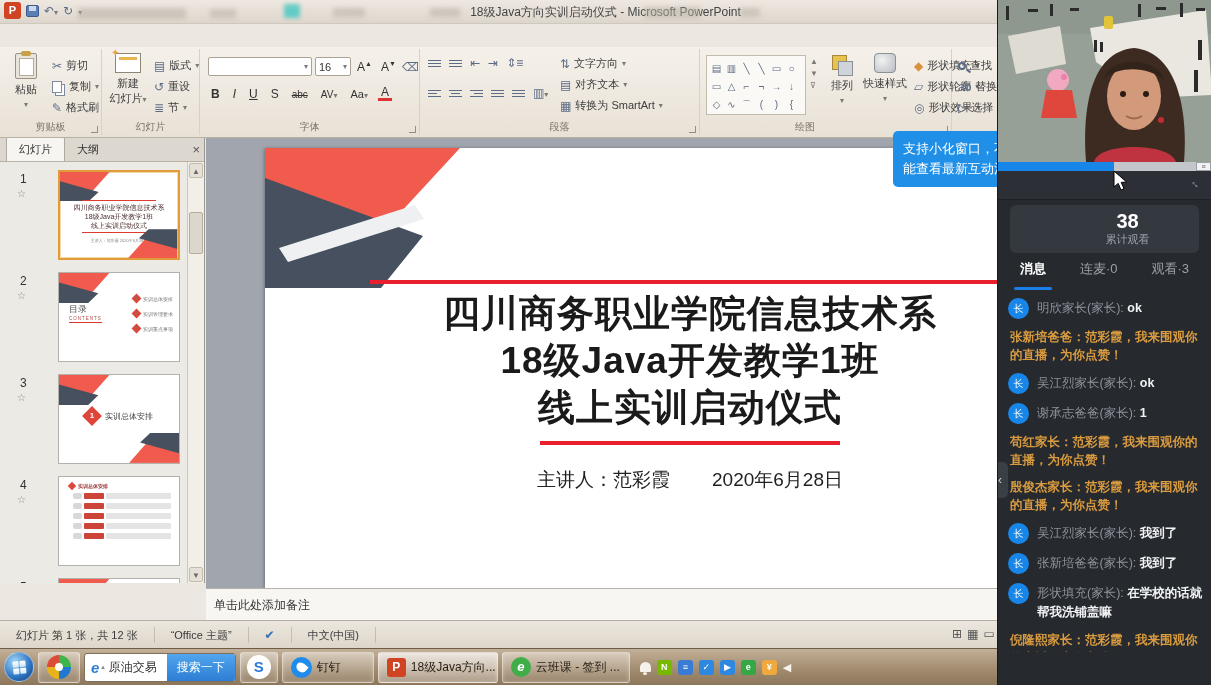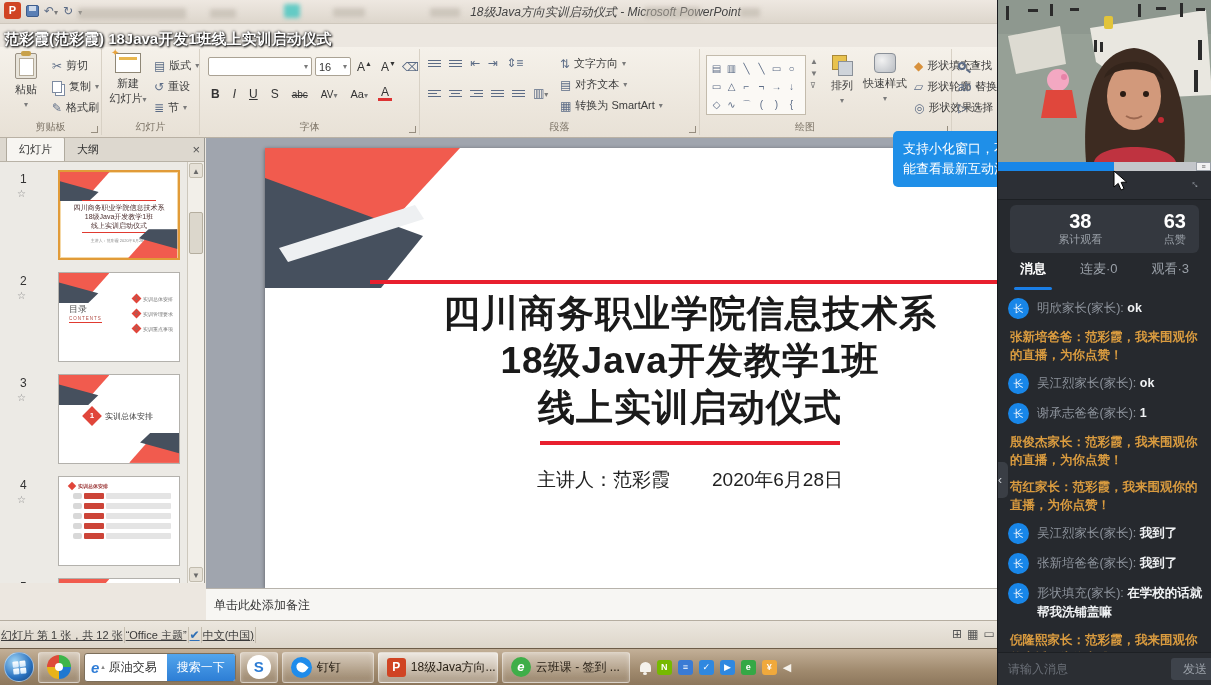--- a/index.html
+++ b/index.html
@@ -3,21 +3,21 @@
 <meta charset="utf-8">
 <style>
   * { margin:0; padding:0; box-sizing:border-box; }
   body { font-family:"Liberation Sans","DejaVu Sans",sans-serif; }
   .screen { position:relative; width:1211px; height:685px; overflow:hidden; background:#a3a8b0; font-family:"Liberation Sans","DejaVu Sans",sans-serif; }
 
   
   .ppt { position:absolute; left:0; top:0; right:0; bottom:37px; background:#ece7e0; }
   .titlebar { position:absolute; left:0; top:0; right:0; height:24px;
     background:linear-gradient(#eee8e1,#ddd6cc); border-bottom:1px solid #cfc8bd; }
-  .title-text { position:absolute; left:0; right:0; top:4px; text-align:center; font-size:12px; color:#444;font-style:italic; }
+  .title-text { position:absolute; left:0; right:0; top:4px; text-align:center; font-size:12px; color:#444; }
   .qat { position:absolute; left:4px; top:2px; display:flex; align-items:center; gap:5px; }
   .qat .pbox { width:17px; height:17px; background:#d04423; color:#fff; border-radius:3px;
     font-size:11px; font-weight:bold; text-align:center; line-height:17px; }
   .i-save { width:13px; height:12px; background:#5a7fb5; border:1px solid #3d5c8c; border-radius:2px; position:relative; }
   .i-save:before { content:""; position:absolute; left:2px; top:0; width:7px; height:5px; background:#cdd9ea; }
   .gi { color:#5c6c86; font-size:12px; line-height:1; }
   .ghost { position:absolute; background:rgba(185,178,168,.55); filter:blur(2px); border-radius:2px; }
   .ghost.teal { background:rgba(66,197,192,.8); }
 
   
@@ -112,21 +112,21 @@
   .s-titleblock { position:absolute; left:60px; top:142px; width:730px; text-align:center; }
   .s-titleblock .line { font-size:37px; line-height:47px; color:#1a1a1a; font-weight:600; letter-spacing:1px; white-space:nowrap; }
   .s-underline { width:300px; height:4px; background:#e8202e; margin:10px auto 0; }
   .s-byline { margin-top:22px; font-size:19px; color:#222; }
   .s-byline .gap { display:inline-block; width:42px; }
 
   .notesbar { position:absolute; left:206px; right:0; top:588px; height:32px; background:#f7f6f3; border-top:1px solid #b7b3ac;
     font-size:12px; color:#333; padding:8px 0 0 8px; }
   .statusbar { position:absolute; left:0; right:0; top:620px; height:28px; background:linear-gradient(#ece7df,#ddd6ca);
     border-top:1px solid #b5ada0; display:flex; align-items:center; font-size:11px; color:#3a3a3a; }
-  .statusbar .seg { padding:0 1px; border-right:1px solid #c5bdaf; height:16px; line-height:16px;text-decoration:underline; }
+  .statusbar .seg { padding:0 16px; border-right:1px solid #c5bdaf; height:16px; line-height:16px; }
   .statusbar .chk { color:#2f6fb5; font-size:12px; }
   .view-icons { position:absolute; left:952px; top:6px; display:flex; gap:5px; font-size:12px; color:#555; }
 
   
   .taskbar { position:absolute; left:0; bottom:0; width:100%; height:37px;
     background:linear-gradient(#c3b098,#a08a6e 60%,#8d775c); border-top:1px solid #6d5c47; display:flex; align-items:center; gap:4px; padding:0 4px; }
   .orb { width:30px; height:30px; border-radius:50%; background:radial-gradient(circle at 35% 30%, #9fd4f5, #2a72c0 60%, #123d73);
     border:1px solid rgba(255,255,255,.5); position:relative; flex:none; }
   .orb .fl { position:absolute; left:8px; top:8px; width:14px; height:14px; transform:rotate(-6deg);
     display:grid; grid-template-columns:6px 6px; grid-template-rows:6px 6px; gap:1px; }
@@ -413,21 +413,20 @@
             </div>
           <div class="sbtn">
               <span class="gi">▷</span>
               <span>选择</span>
               <span class="dd">▾</span>
             </div>
         </div>
       </div>
     </div>
 
-    <div class="stream-title">范彩霞(范彩霞) 18Java开发1班线上实训启动仪式</div>
 
     <div class="lpanel">
       <div class="ltabs">
         <span class="ltab active">幻灯片</span>
         <span class="ltab">大纲</span>
         <span class="lclose">×</span>
       </div>
       <div style="position:absolute;left:0;top:24px;right:17px;bottom:0">
           <div class="thumbrow" style="top: 6px;">
             <span class="tnum">1</span>
@@ -669,63 +668,55 @@
       <span class="hnd">≡</span>
     </div>
     <div class="vhead">
       <span class="rs">↔</span>
     </div>
     <div class="statcard">
       <div class="statcell">
         <div class="v">38</div>
         <div class="l">累计观看</div>
       </div>
-      <div class="statcell">
-        <div class="v">63</div>
-        <div class="l">点赞</div>
-      </div>
     </div>
     <div class="livetabs">
         <span class="livetab active">消息</span>
         <span class="livetab">连麦·0</span>
         <span class="livetab">观看·3</span>
       </div>
     <div class="msgs">
         <div class="msg user">
           <span class="badge">长</span>
           <span class="mbody"><span class="mname">明欣家长(家长): </span><span class="mtext">ok</span></span>
         </div>
         <div class="msg system"><span class="sname">张新培爸爸：</span><span class="stext">范彩霞，我来围观你的直播，为你点赞！</span></div>
         <div class="msg user">
           <span class="badge">长</span>
           <span class="mbody"><span class="mname">吴江烈家长(家长): </span><span class="mtext">ok</span></span>
         </div>
         <div class="msg user">
           <span class="badge">长</span>
           <span class="mbody"><span class="mname">谢承志爸爸(家长): </span><span class="mtext">1</span></span>
         </div>
+        <div class="msg system"><span class="sname">苟红家长：</span><span class="stext">范彩霞，我来围观你的直播，为你点赞！</span></div>
         <div class="msg system"><span class="sname">殷俊杰家长：</span><span class="stext">范彩霞，我来围观你的直播，为你点赞！</span></div>
-        <div class="msg system"><span class="sname">苟红家长：</span><span class="stext">范彩霞，我来围观你的直播，为你点赞！</span></div>
         <div class="msg user">
           <span class="badge">长</span>
           <span class="mbody"><span class="mname">吴江烈家长(家长): </span><span class="mtext">我到了</span></span>
         </div>
         <div class="msg user">
           <span class="badge">长</span>
           <span class="mbody"><span class="mname">张新培爸爸(家长): </span><span class="mtext">我到了</span></span>
         </div>
         <div class="msg user">
           <span class="badge">长</span>
           <span class="mbody"><span class="mname">形状填充(家长): </span><span class="mtext">在学校的话就帮我洗铺盖嘛</span></span>
         </div>
         <div class="msg system"><span class="sname">倪隆熙家长：</span><span class="stext">范彩霞，我来围观你的直播，为你点赞！</span></div>
       </div>
     <div class="collapse">‹</div>
-    <div class="inputrow">
-      <span class="input-ph">请输入消息</span>
-      <span class="send-btn">发送</span>
-    </div>
   </div>
 
   <svg class="cursor-svg" width="20" height="22">
     <path d="M2,1 L2,17 L6.2,13.4 L9,20 L12,18.6 L9.2,12.4 L14.6,12 Z" fill="#fff" stroke="#000" stroke-width="1"></path>
   </svg>
 </div>
 
 </body></html>

